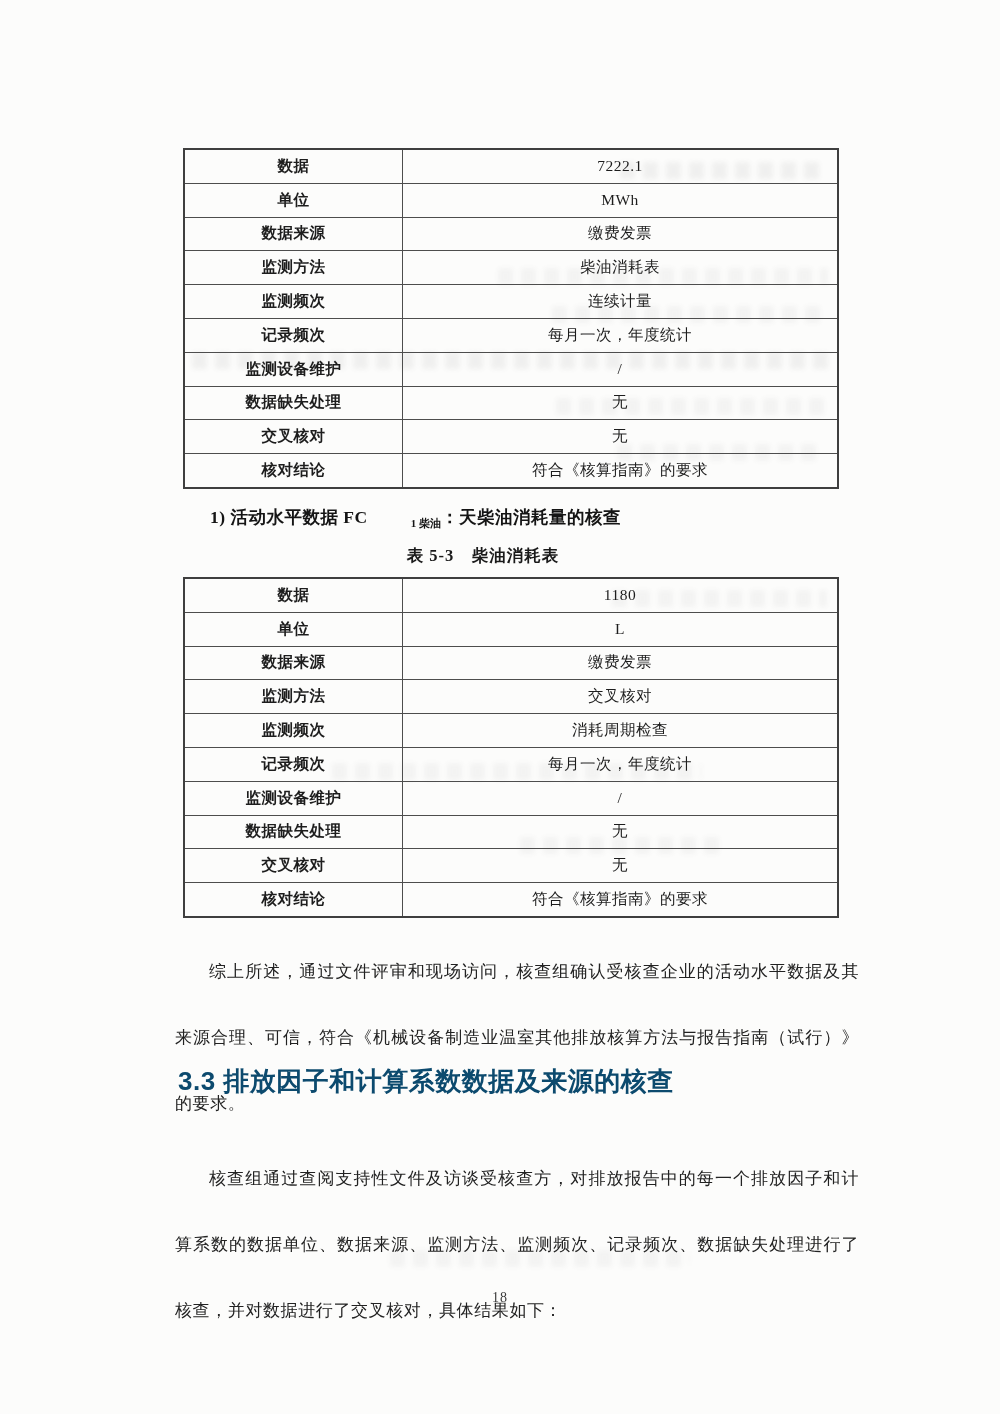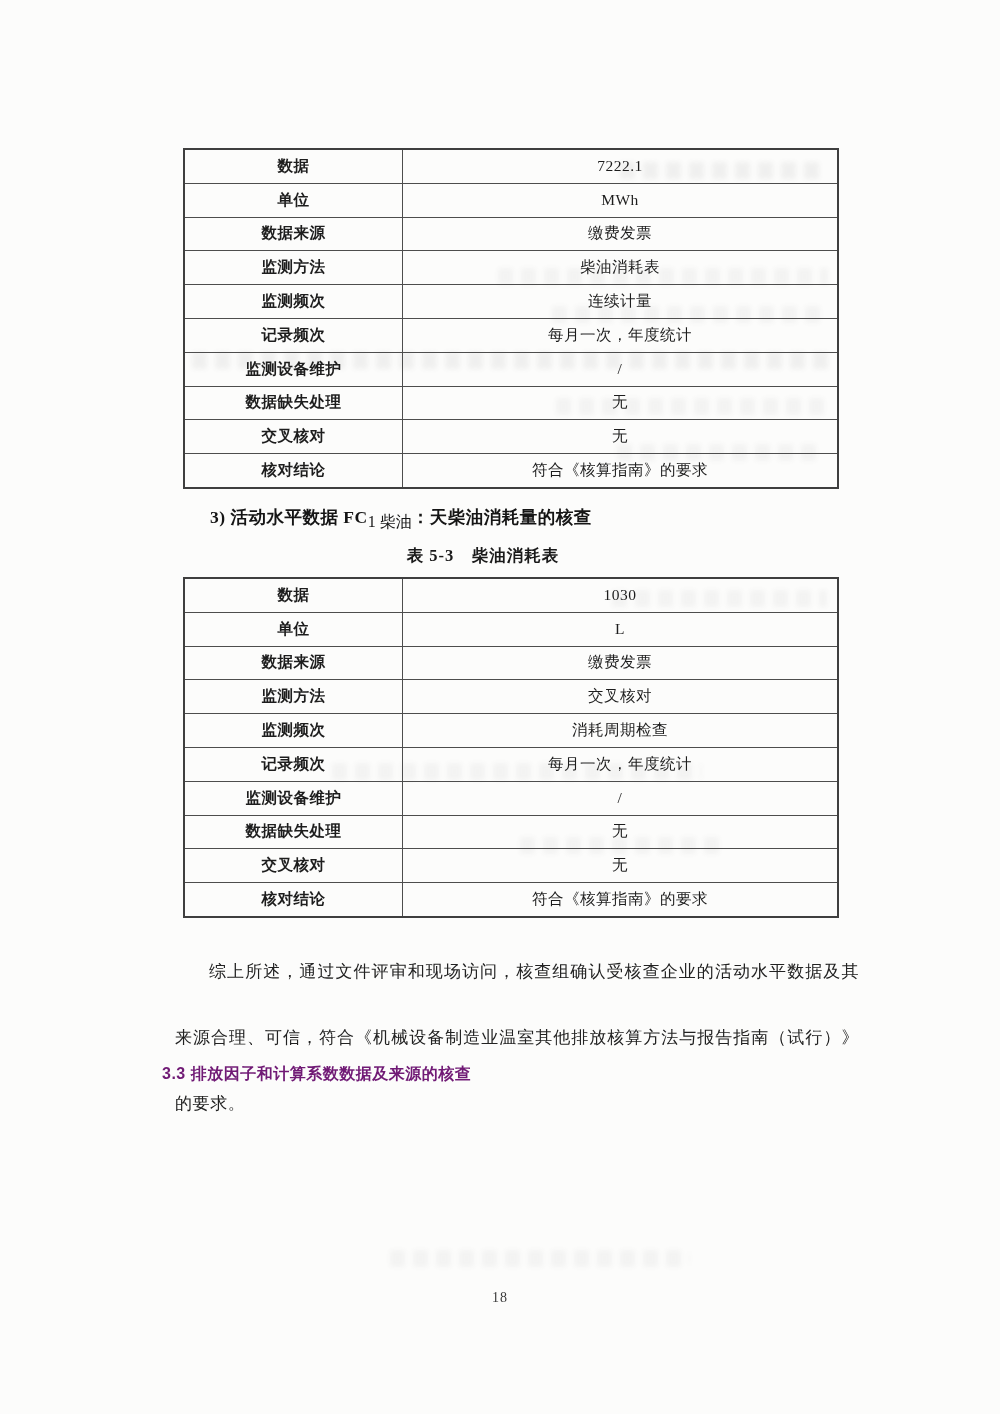--- a/index.html
+++ b/index.html
@@ -45,45 +45,46 @@
     position: absolute;
     left: 210px;
     top: 505px;
     font-size: 17.5px;
     font-weight: bold;
     letter-spacing: 0.5px;
     color: #151515;
     white-space: nowrap;
   }
   .subheading sub {
-    font-size: 16px;
-    font-weight: normal;
+    font-size: 11px;
+    font-weight: bold;
     vertical-align: -4px;
     letter-spacing: 0;
+    margin-left: 43px;
   }
   .tcaption {
     position: absolute;
     left: 183px;
     top: 545px;
     width: 600px;
     text-align: center;
     font-size: 16.5px;
     font-weight: bold;
     letter-spacing: 1px;
     color: #1a1a1a;
   }
   .section-heading {
     position: absolute;
-    left: 162px;
+    left: 178px;
     top: 1064px;
-    font-size: 16px;
+    font-size: 26px;
     font-weight: bold;
     font-family: "Liberation Sans", "DejaVu Sans", sans-serif;
     letter-spacing: 0.5px;
-    color: #701a75;
+    color: #0c4a6e;
     white-space: nowrap;
   }
 
   
   .body-para {
     position: absolute;
     left: 175px;
     width: 684px;
     font-size: 17px;
     line-height: 66px;
@@ -174,30 +175,30 @@
         <td class="val">无</td>
       </tr>
       <tr>
         <td class="lbl">核对结论</td>
         <td class="val">符合《核算指南》的要求</td>
       </tr>
     </tbody>
   </table>
 
   <div class="subheading">
-    <span>3) 活动水平数据 FC</span><sub>1 柴油</sub><span>：天柴油消耗量的核查</span>
+    <span>1) 活动水平数据 FC</span><sub>1 柴油</sub><span>：天柴油消耗量的核查</span>
   </div>
 
   <div class="tcaption">表 5-3　柴油消耗表</div>
 
   <table class="dtable" id="table2">
     <tbody>
       <tr>
         <td class="lbl">数据</td>
-        <td class="val">1030</td>
+        <td class="val">1180</td>
       </tr>
       <tr>
         <td class="lbl">单位</td>
         <td class="val">L</td>
       </tr>
       <tr>
         <td class="lbl">数据来源</td>
         <td class="val">缴费发票</td>
       </tr>
       <tr>
@@ -228,16 +229,17 @@
         <td class="lbl">核对结论</td>
         <td class="val">符合《核算指南》的要求</td>
       </tr>
     </tbody>
   </table>
 
   <p class="body-para" id="para1">综上所述，通过文件评审和现场访问，核查组确认受核查企业的活动水平数据及其来源合理、可信，符合《机械设备制造业温室其他排放核算方法与报告指南（试行）》的要求。</p>
 
   <div class="section-heading">3.3 排放因子和计算系数数据及来源的核查</div>
 
+  <p class="body-para" id="para2">核查组通过查阅支持性文件及访谈受核查方，对排放报告中的每一个排放因子和计算系数的数据单位、数据来源、监测方法、监测频次、记录频次、数据缺失处理进行了核查，并对数据进行了交叉核对，具体结果如下：</p>
 
   <div class="page-number">18</div>
 
 </div>
 
 </body></html>

